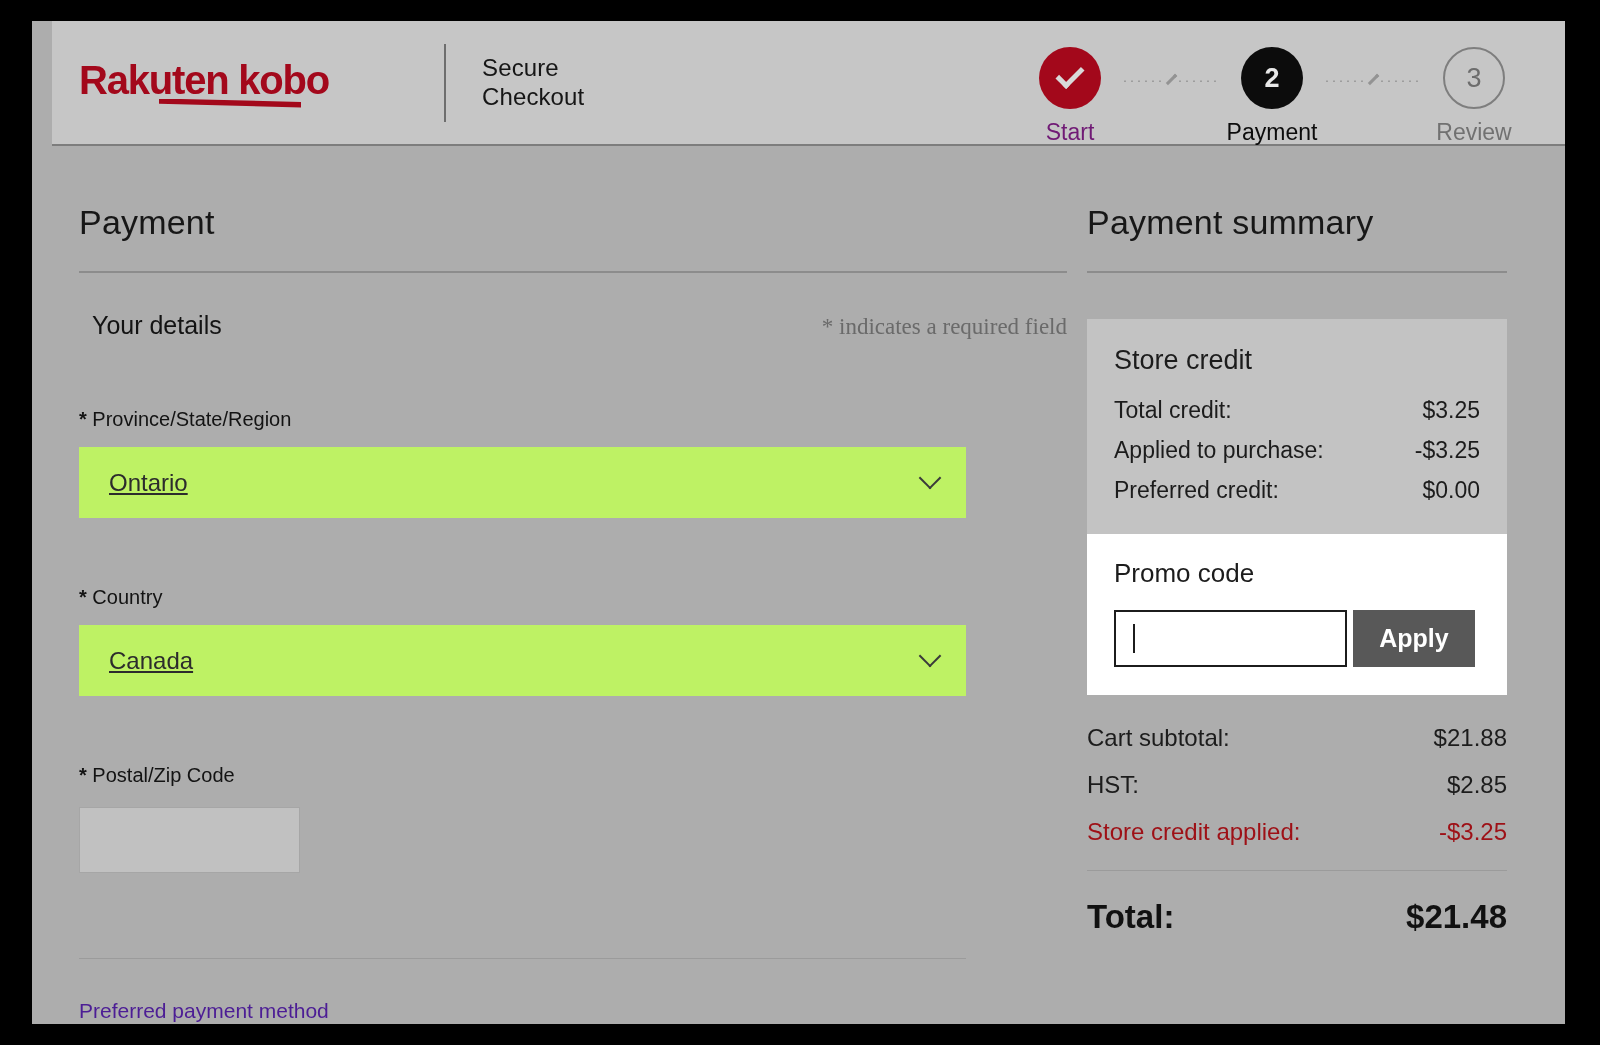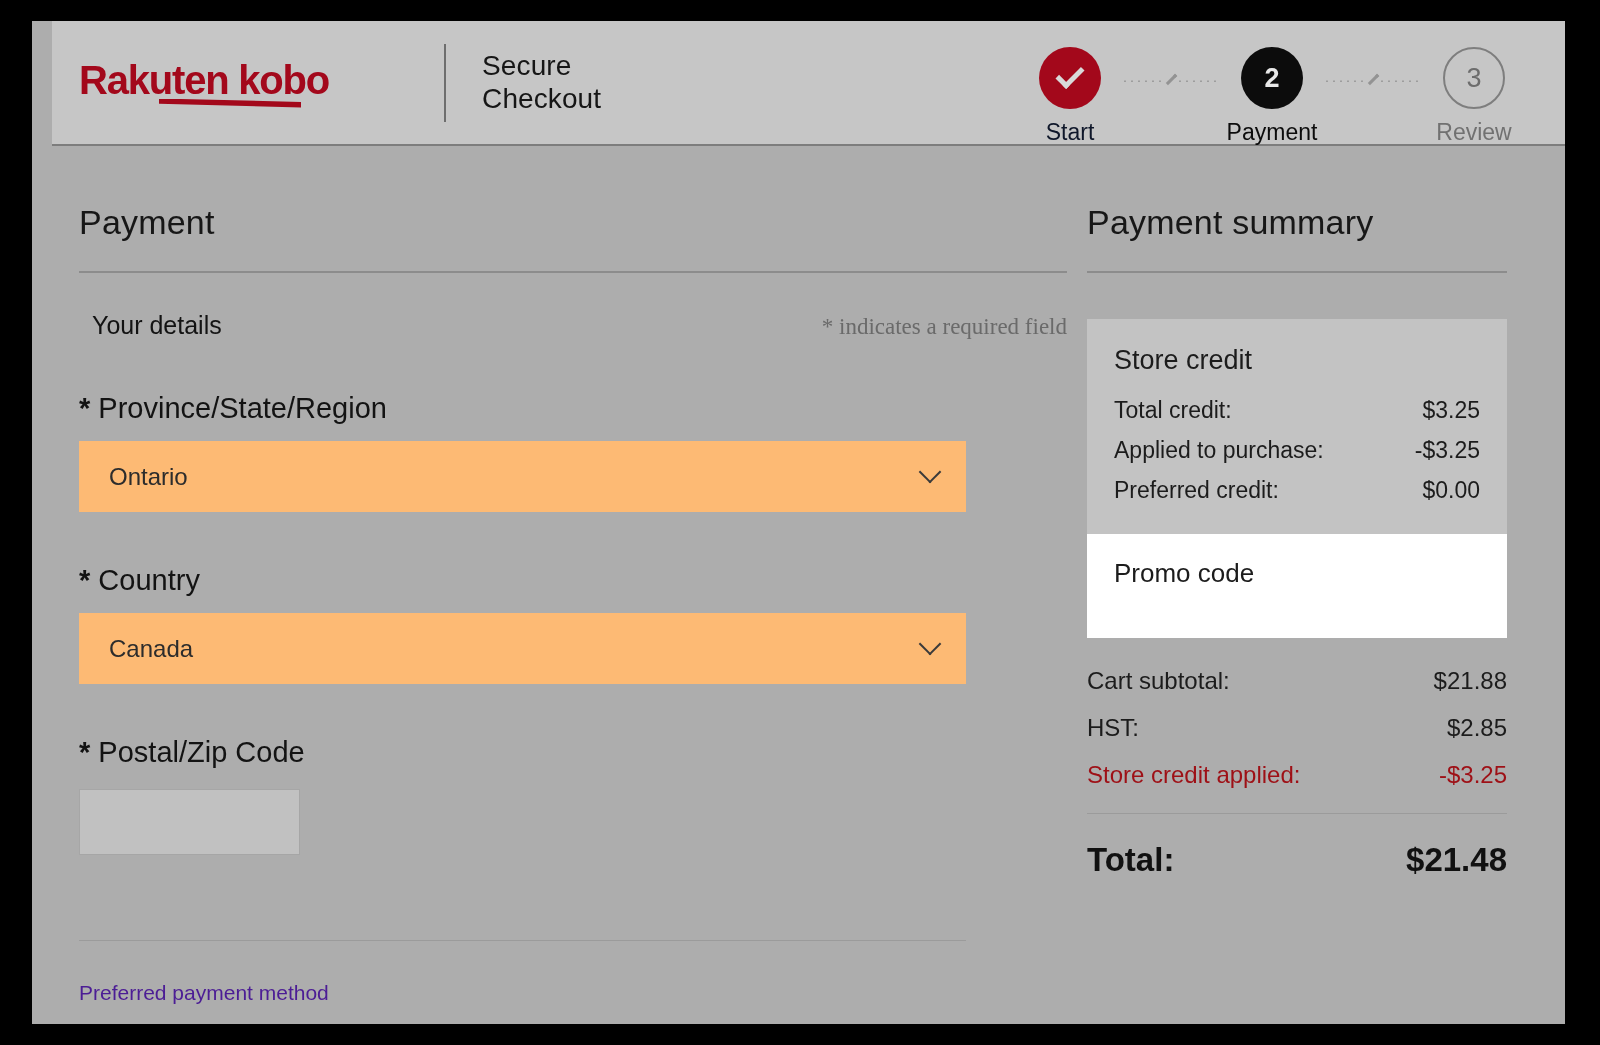--- a/index.html
+++ b/index.html
@@ -61,21 +61,21 @@
   }
 
   .hdr-divider {
     width: 2px;
     height: 78px;
     background: #6e6e6e;
     margin: 0 36px 0 115px;
   }
 
   .secure-checkout {
-    font-size: 28px;
+    font-size: 24px;
     color: #161616;
     line-height: 1.17;
     letter-spacing: 0.1px;
   }
 
   
   .stepper {
     position: absolute;
     right: 28px;
     top: 26px;
@@ -111,21 +111,21 @@
     height: 15px;
     border-left: 5px solid #d9d9d9;
     border-bottom: 5px solid #d9d9d9;
     transform: rotate(-45deg);
     margin-bottom: 7px;
   }
   .step-label {
     margin-top: 10px;
     font-size: 23px;
   }
-  .step-label.done { color: #0f172a; }
+  .step-label.done { color: #701a75; }
   .step-label.current { color: #0c0c0c; }
   .step-label.upcoming { color: #717171; }
 
   .connector {
     display: flex;
     align-items: center;
     margin-top: 25px;
     width: 76px;
     justify-content: center;
     gap: 5px;
@@ -180,38 +180,39 @@
     color: #131313;
     margin-left: 13px;
   }
   .required-note {
     font-family: "Liberation Serif", serif;
     font-size: 23px;
     color: #6a6a6a;
   }
 
   .field-label {
-    font-size: 29px;
+    font-size: 20px;
     color: #131313;
-    margin-top: 52px;
+    margin-top: 68px;
     margin-bottom: 16px;
   }
   .field-label .star { font-weight: bold; }
 
   .select-box {
     width: 887px;
     height: 71px;
-    background: #fdba74;
+    background: #bef264;
     display: flex;
     align-items: center;
     justify-content: space-between;
     padding: 0 28px 0 30px;
     font-size: 24px;
     color: #2c2c2c;
     cursor: pointer;
+    text-decoration: underline;
   }
   .chev-down {
     width: 16px;
     height: 16px;
     border-right: 2px solid #3a3a3a;
     border-bottom: 2px solid #3a3a3a;
     transform: rotate(45deg);
     margin-top: -9px;
   }
 
@@ -423,20 +424,26 @@
           <span>-$3.25</span>
         </div>
         <div class="sc-row">
           <span>Preferred credit:</span>
           <span>$0.00</span>
         </div>
       </div>
 
       <div class="promo">
         <div class="promo-title">Promo code</div>
+        <div class="promo-row">
+          <div class="promo-input">
+            <span class="caret"></span>
+          </div>
+          <div class="apply-btn">Apply</div>
+        </div>
       </div>
 
       <div class="totals">
         <div class="t-row">
           <span>Cart subtotal:</span>
           <span>$21.88</span>
         </div>
         <div class="t-row">
           <span>HST:</span>
           <span>$2.85</span>

